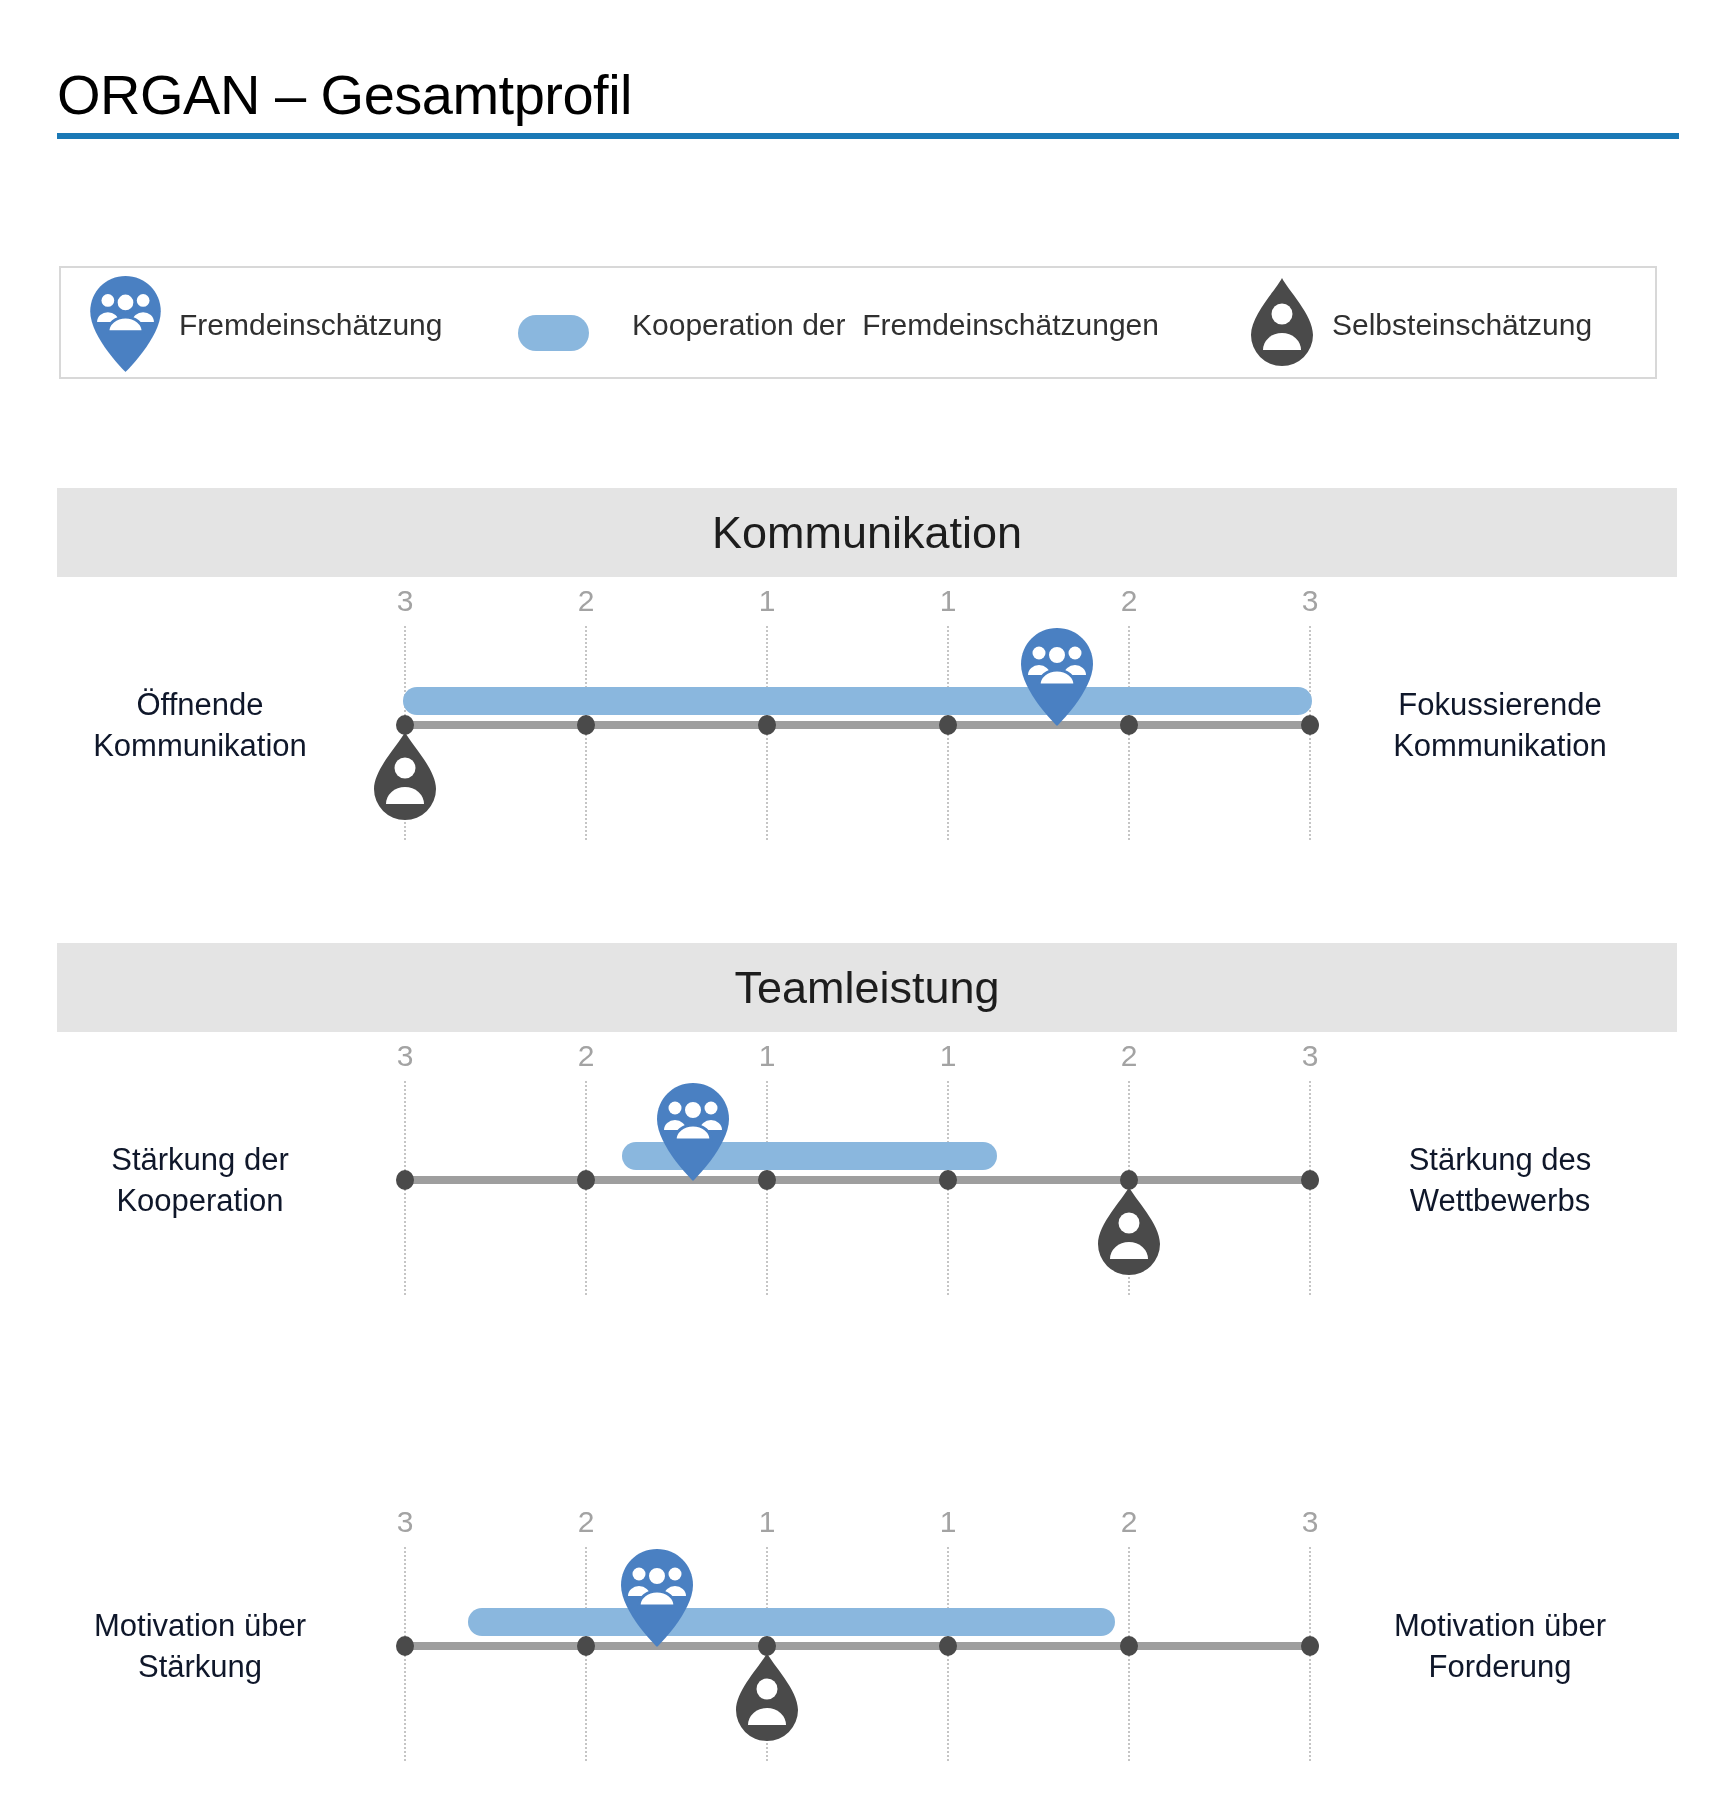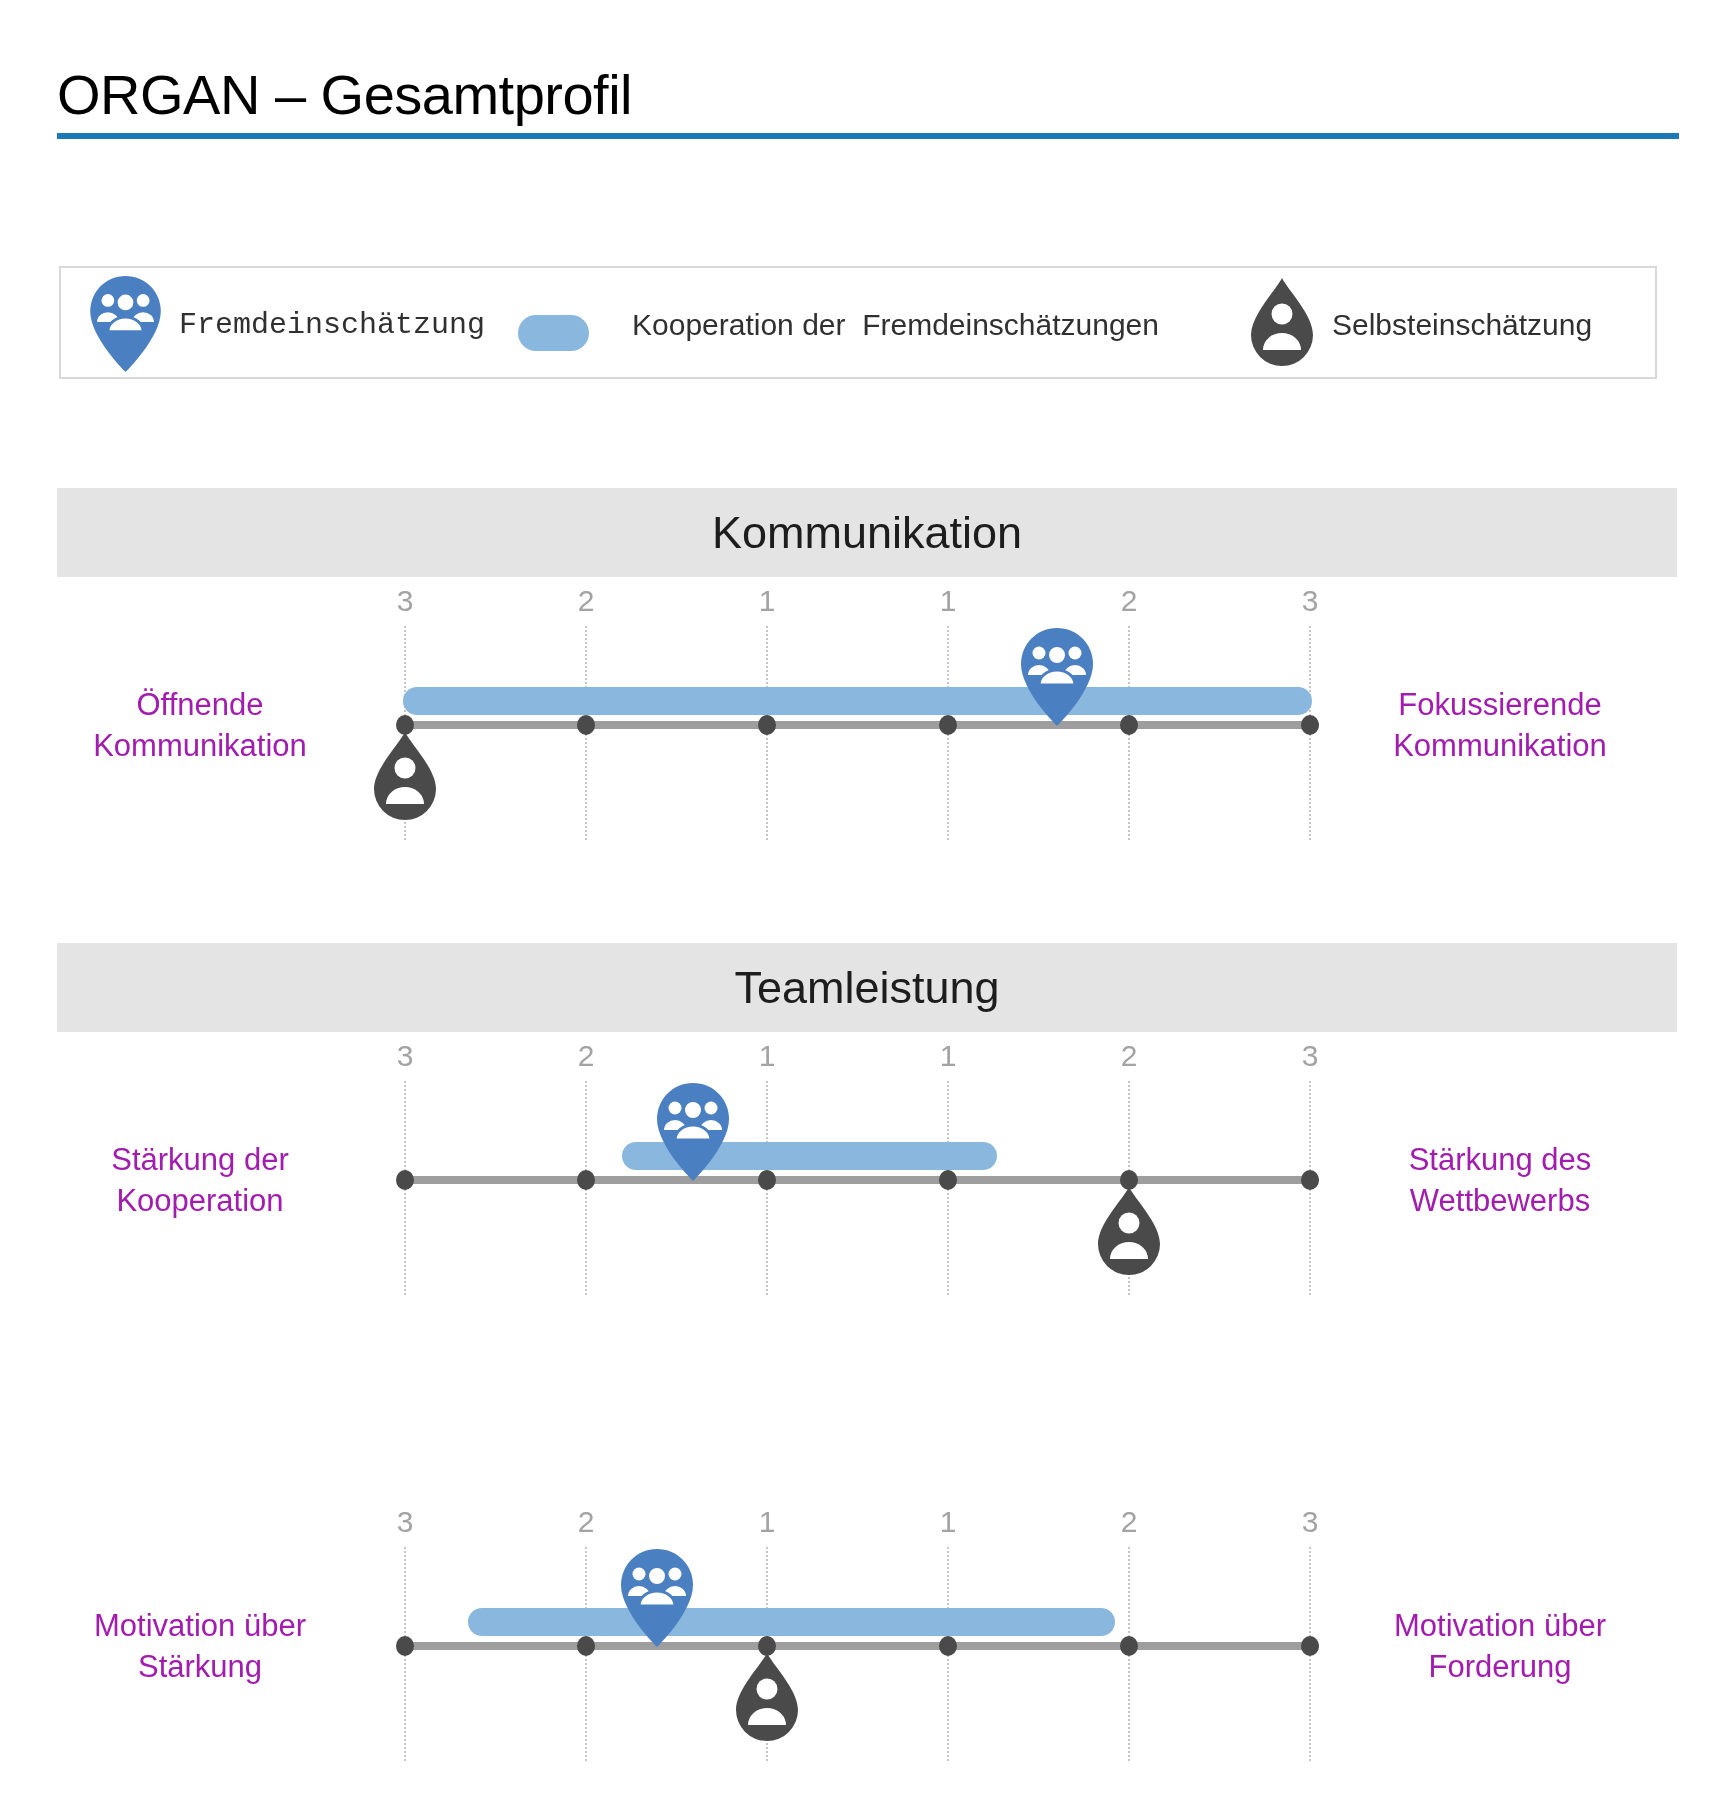--- a/index.html
+++ b/index.html
@@ -11,21 +11,21 @@
               letter-spacing:-0.5px;color:#000000;}
   .title-rule{position:absolute;left:57px;top:133px;width:1622px;height:6px;background:#1a79b6;}
 
   
   .legend-box{position:absolute;left:59px;top:266px;width:1598px;height:113px;
               background:#ffffff;border:2px solid #d8d8d8;box-sizing:border-box;}
   .legend-label{font-size:30px;color:#303030;white-space:pre;}
   .legend-pin{position:absolute;left:28px;top:7px;width:73px;height:98px;}
   .legend-pill{position:absolute;left:457px;top:47px;width:71px;height:36px;border-radius:18px;background:#8ab7de;}
   .legend-drop{position:absolute;left:1186px;top:9px;width:70px;height:92px;}
-  .legend-text-1{position:absolute;left:118px;top:40px;font-family:Liberation Mono, monospace;}
+  .legend-text-1{position:absolute;left:118px;top:40px;}
   .legend-text-2{position:absolute;left:571px;top:40px;}
   .legend-text-3{position:absolute;left:1271px;top:40px;}
 
   
   .chart{position:absolute;left:0;width:1736px;height:380px;}
   .chart[data-chart="0"]{top:488px;}
   .chart[data-chart="1"]{top:943px;}
   .chart[data-chart="2"]{top:1409px;}
 
   .band{position:absolute;left:57px;top:0;width:1620px;height:89px;background:#e4e4e4;}
@@ -42,21 +42,21 @@
   .axis-line{position:absolute;left:397px;top:233px;width:922px;height:8px;
              border-radius:4px;background:#9e9e9e;z-index:2;}
   .axis-dot{position:absolute;top:227px;width:18px;height:20px;border-radius:50%;
             background:#4a4a4a;z-index:3;}
 
   .pin-marker{position:absolute;top:139px;width:74px;height:100px;z-index:4;}
   .drop-marker{position:absolute;top:243px;width:70px;height:92px;z-index:4;}
   .pin-marker svg,.drop-marker svg,.legend-pin svg,.legend-drop svg{width:100%;height:100%;display:block;}
 
   .side-label{position:absolute;top:237px;transform:translateY(-50%);
-              font-size:31px;line-height:41px;color:#a21caf;text-align:center;}
+              font-size:31px;line-height:41px;color:#0f172a;text-align:center;}
   .side-label.left{left:35px;width:330px;}
   .side-label.right{left:1345px;width:310px;}
 </style>
 </head>
 <body>
 
 <div id="canvas">
 
   <div class="page-title">ORGAN – Gesamtprofil</div>
   <div class="title-rule"></div>

